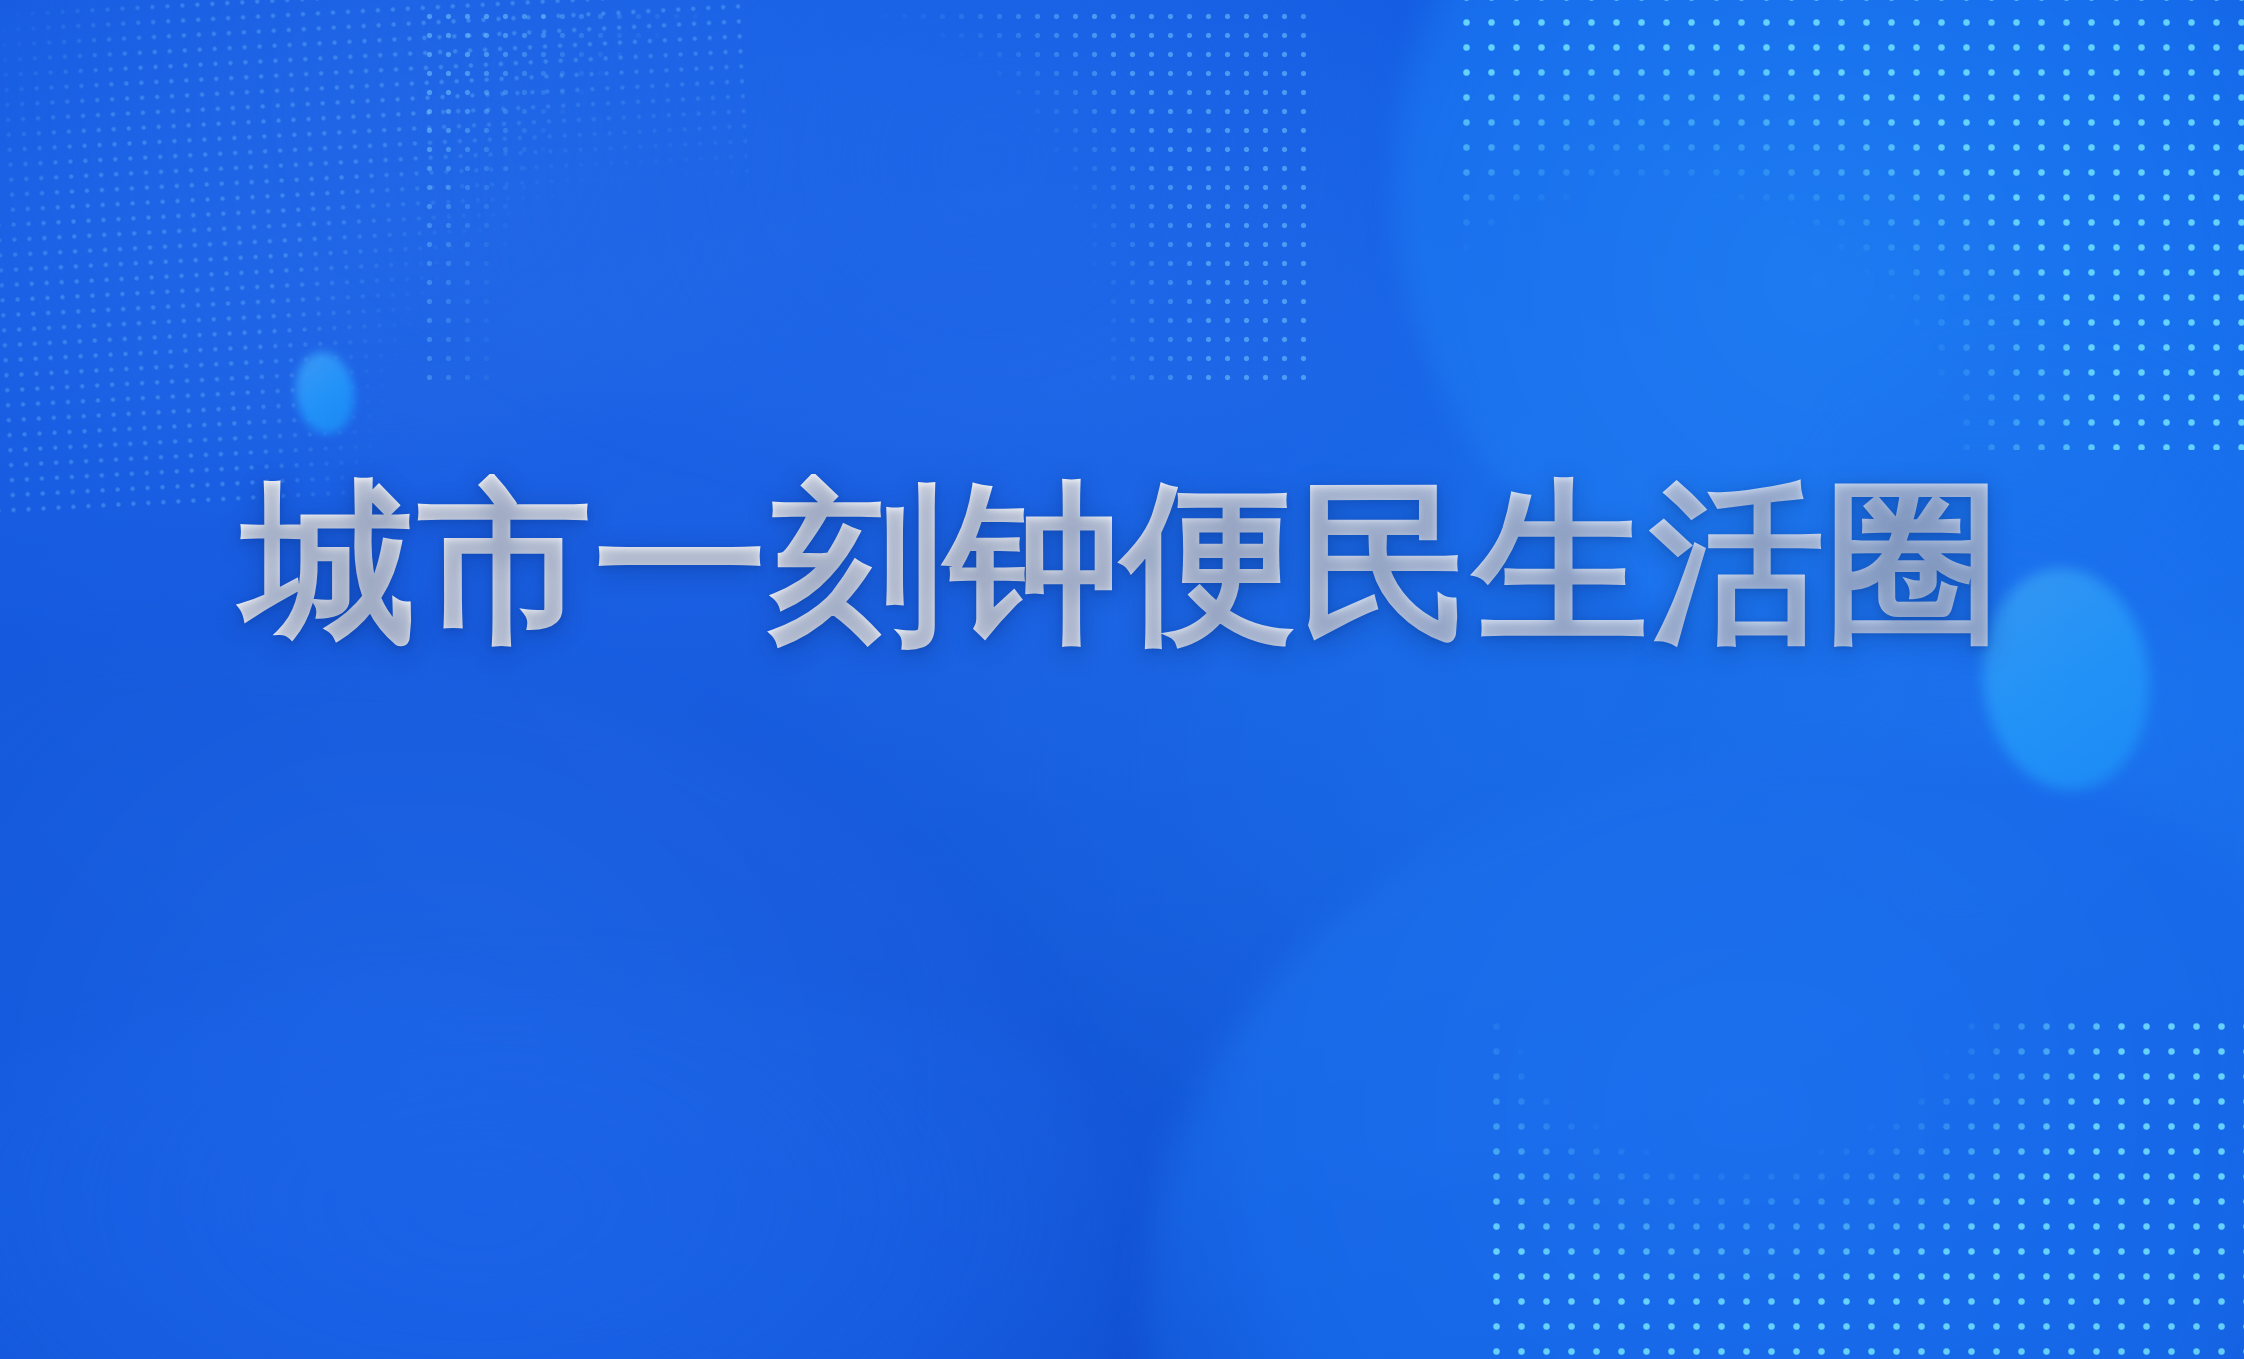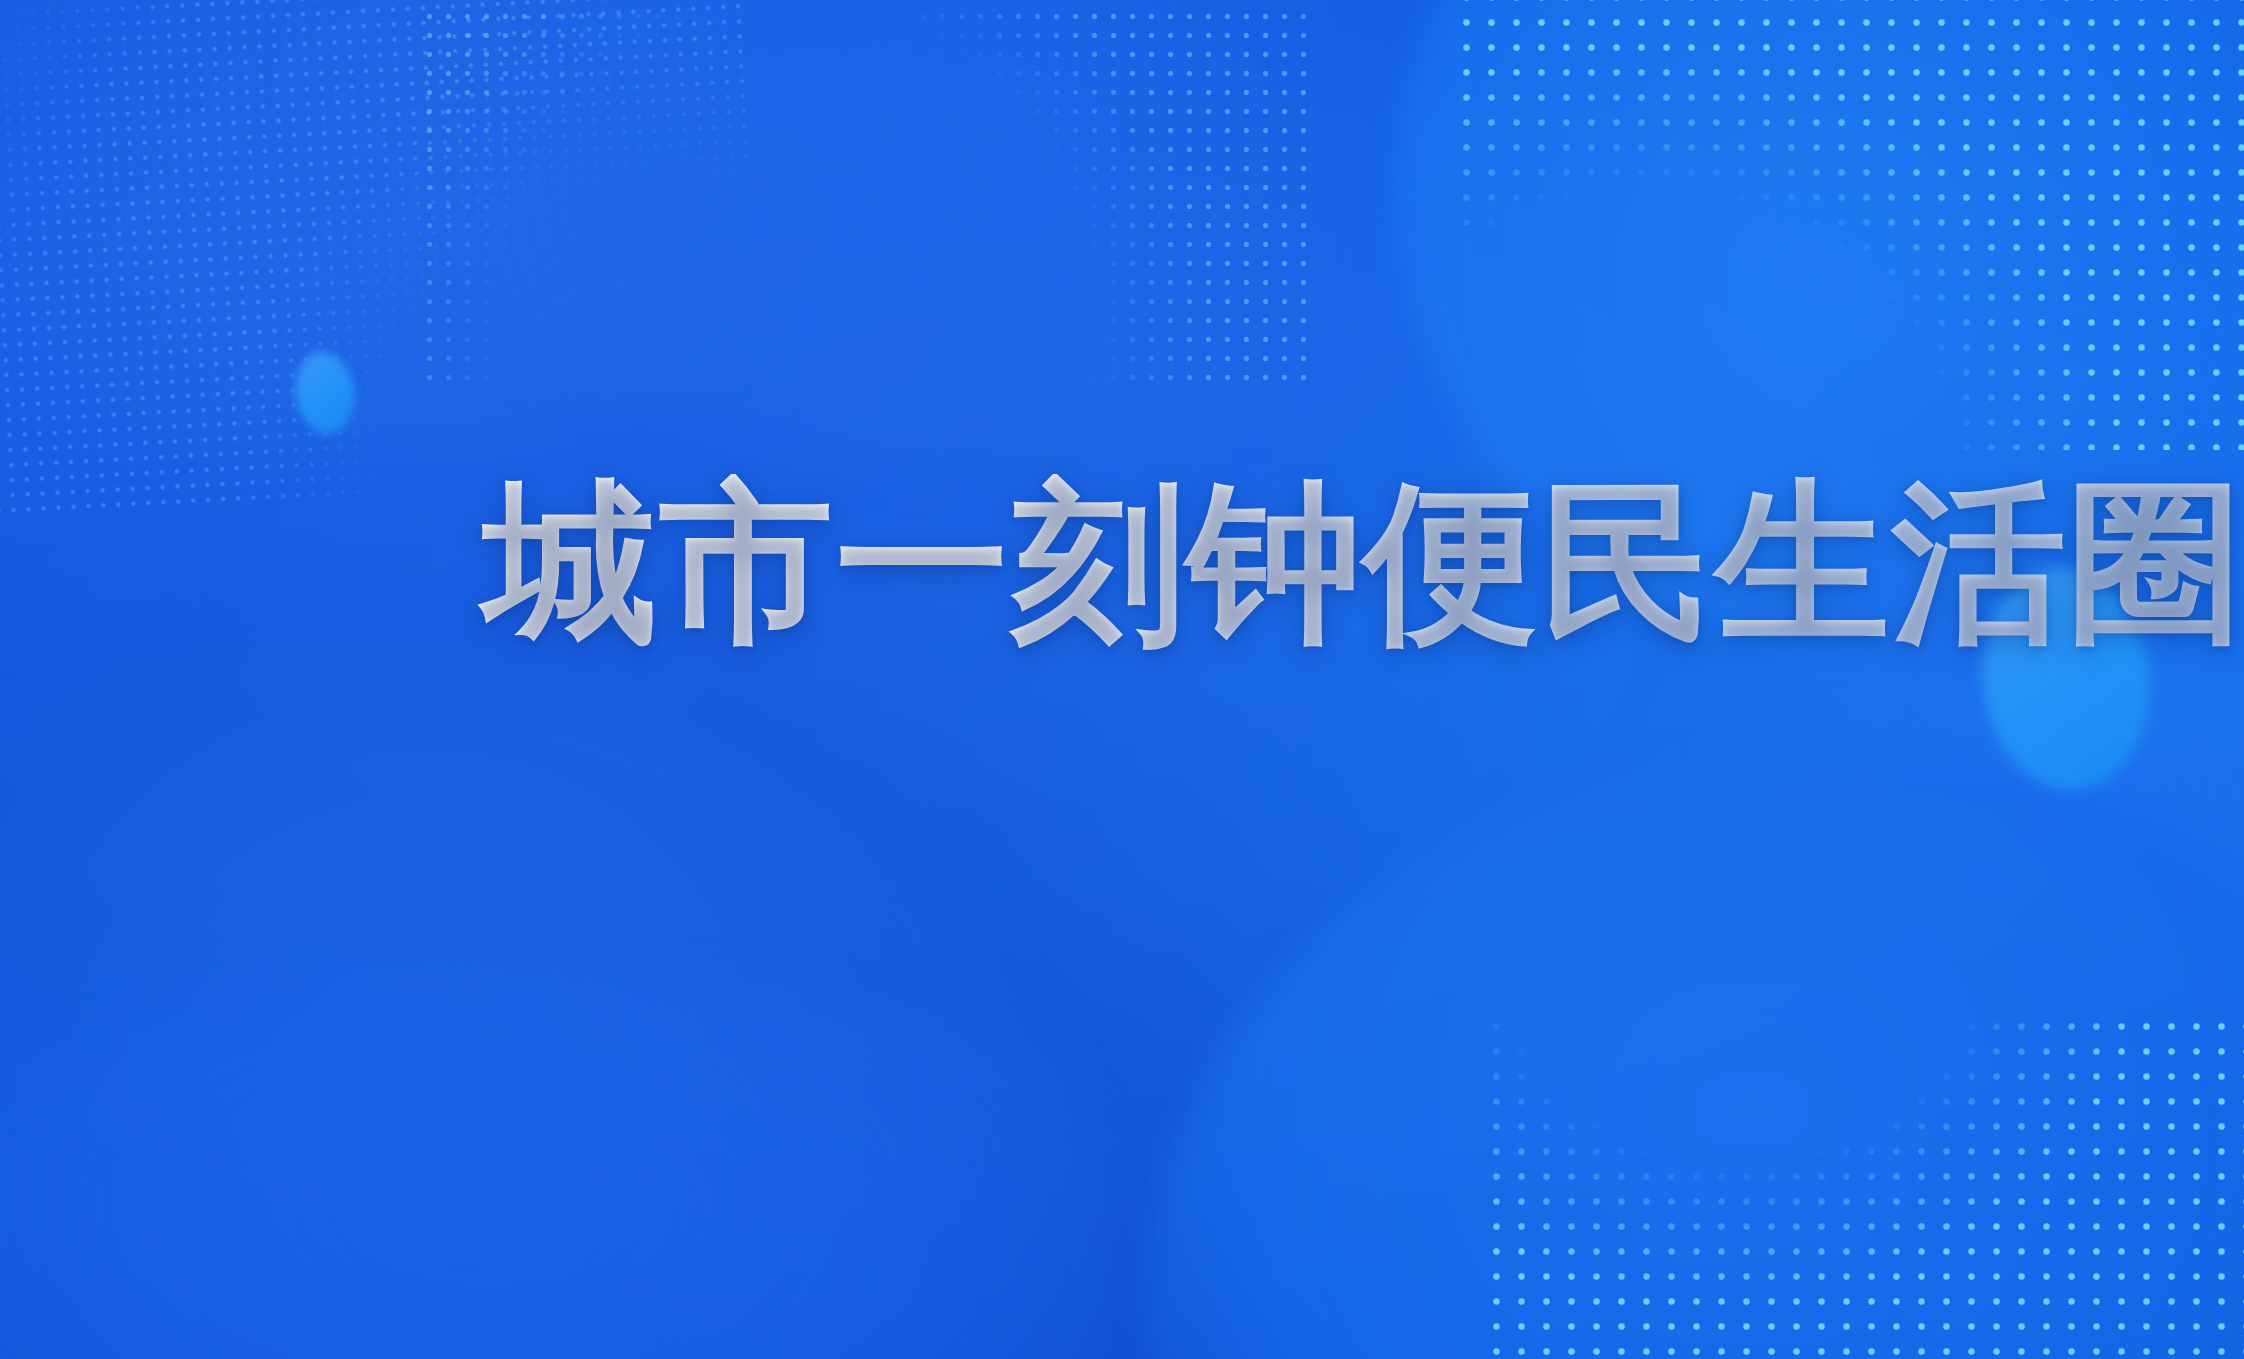--- a/index.html
+++ b/index.html
@@ -166,21 +166,20 @@
     text-shadow:0 6px 26px rgba(3,34,100,.30), 0 2px 6px rgba(3,34,100,.18);
   }
   .title-line-1{
     font-size:174px;
     color:#FFFFFF;
     background:linear-gradient(97deg,#FFFFFF 0%,#FFFFFF 44%,#E6EFFD 64%,#D5E5FB 84%,#CFE1FB 100%);
     -webkit-background-clip:text;
     background-clip:text;
     -webkit-text-fill-color:transparent;
     color:transparent;
-    text-align:right;
   }
   .title-line-2{
     font-size:174px;
     margin-top:6px;
     color:#FFFFFF;
     background:linear-gradient(97deg,#FFFFFF 0%,#FAFCFF 38%,#E4EEFD 72%,#D9E8FB 100%);
     -webkit-background-clip:text;
     background-clip:text;
     -webkit-text-fill-color:transparent;
     color:transparent;

